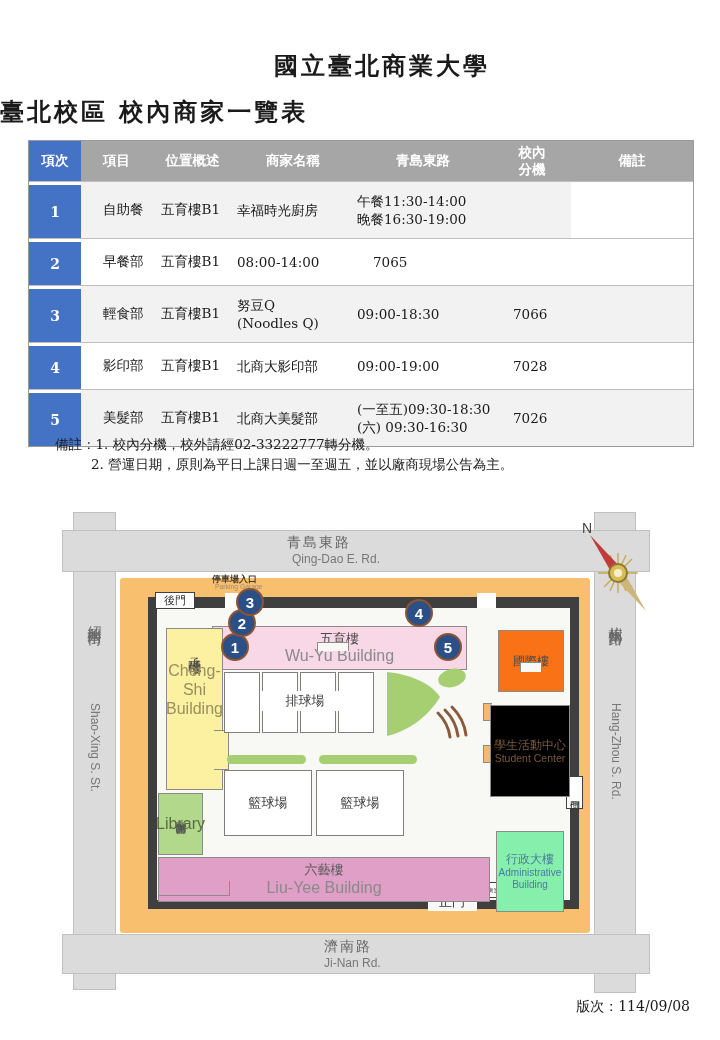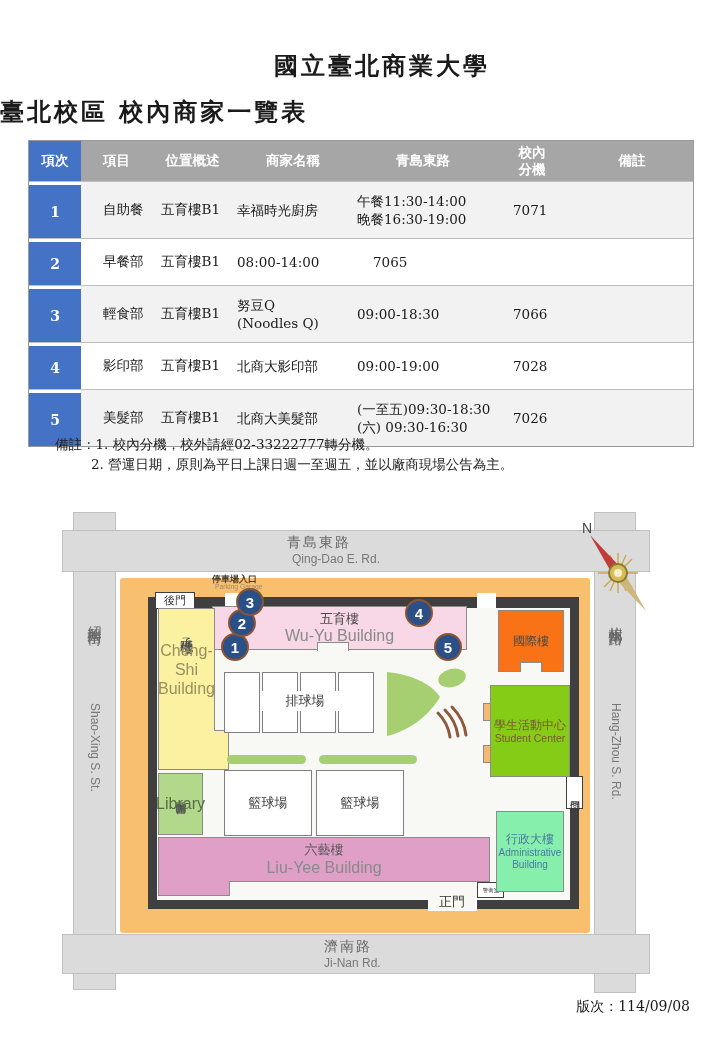--- a/index.html
+++ b/index.html
@@ -33,21 +33,21 @@
   .map *{position:absolute;box-sizing:border-box;}
   .road{background:#dbdbdb;border:1px solid #c0c0c0;}
   .road-label-zh{font-size:14px;color:#666;font-family:"Liberation Sans",sans-serif;letter-spacing:2px;}
   .road-label-en{font-size:12px;color:#777;font-family:"Liberation Sans",sans-serif;}
   .vtext{writing-mode:vertical-rl;}
   .campus{background:#f8c06e;border-radius:3px;}
   .interior{background:#f8f8f5;}
   .wall{background:#3f3f3f;}
   .gap{background:#f8f8f5;}
   .bldg{border:1px solid #8b8b8b;display:flex;flex-direction:column;align-items:center;justify-content:center;
-        font-family:"Liberation Sans",sans-serif;text-align:center;line-height:1.2;}
+        font-family:"Liberation Sans",sans-serif;text-align:center;line-height:1.2;margin-top:20px;}
   .bl-zh{font-size:13px;color:#4a4a4a;}
   .bl-en{font-size:16px;color:#8a8a8a;}
   .court{background:#fff;border:1px solid #7f7f7f;}
   .court-label{font-size:13px;color:#333;font-family:"Liberation Sans",sans-serif;
                display:flex;align-items:center;justify-content:center;}
   .hedge{background:#a5cf70;border-radius:5px;}
   .gatebox{background:#fff;border:1px solid #3f3f3f;display:flex;align-items:center;justify-content:center;
            font-family:"Liberation Sans",sans-serif;color:#333;}
   .gate-label{font-family:"Liberation Sans",sans-serif;color:#333;background:#f8f8f5;
               display:flex;align-items:center;justify-content:center;}
@@ -80,21 +80,20 @@
       <div>備註</div>
     </div>
 
     <div class="vrow vbody shade r-tall">
       <div class="cell-no">1</div>
       <div class="cell-cat">自助餐</div>
       <div class="cell-loc">五育樓B1</div>
       <div class="cell-name">幸福時光廚房</div>
       <div class="cell-hours">午餐11:30-14:00
 晚餐16:30-19:00</div>
-      <div class="cell-ext">7071</div>
       <div class="cell-note"></div>
     </div>
 
     <div class="vrow vbody r-short">
       <div class="cell-no">2</div>
       <div class="cell-cat">早餐部</div>
       <div class="cell-loc">五育樓B1</div>
       <div class="cell-hours">08:00-14:00</div>
       <div class="cell-ext">7065</div>
       <div class="cell-note"></div>
@@ -199,21 +198,21 @@
       <span class="bl-zh" style="position:static;">五育樓</span>
       <span class="bl-en" style="position:static;">Wu-Yu Building</span>
     </div>
     <div style="left:255px;top:137px;width:32px;height:9px;background:#f8f8f5;border:1px solid #8b8b8b;border-bottom:none;"></div>
 
     <div class="bldg" style="left:436px;top:105px;width:66px;height:62px;background:#f97316;">
       <span class="bl-zh" style="position:static;font-size:12px;">國際樓</span>
     </div>
     <div style="left:458px;top:157px;width:22px;height:10px;background:#f8f8f5;border:1px solid #8b8b8b;border-bottom:none;"></div>
 
-    <div class="bldg" style="left:96px;top:103px;width:57px;height:162px;background:#fbf1a0;justify-content:flex-start;padding-top:18px;">
+    <div class="bldg" style="left:104px;top:103px;width:57px;height:162px;background:#fbf1a0;justify-content:flex-start;padding-top:18px;">
       <span class="bl-zh vtext" style="position:static;font-size:13px;letter-spacing:2px;">承曦樓</span>
       <span class="bl-en" style="position:static;margin-top:8px;color:#9a8f5f;white-space:pre-line;">Cheng-Shi
 Building</span>
     </div>
     <div style="left:152px;top:225px;width:15px;height:40px;background:#fbf1a0;border:1px solid #8b8b8b;border-left:none;"></div>
 
     <div class="bldg" style="left:96px;top:268px;width:45px;height:62px;background:#b2d98b;">
       <span class="bl-zh vtext" style="position:static;font-size:11px;">圖書館</span>
       <span class="bl-en" style="position:static;color:#5a6a45;">Library</span>
     </div>
@@ -236,21 +235,21 @@
     <div class="hedge" style="left:165px;top:250px;width:79px;height:9px;"></div>
     <div class="hedge" style="left:257px;top:250px;width:98px;height:9px;"></div>
 
     <div class="court" style="left:162px;top:265px;width:88px;height:66px;"></div>
     <div class="court" style="left:254px;top:265px;width:88px;height:66px;"></div>
     <div class="court-label" style="left:172px;top:288px;width:68px;height:20px;">籃球場</div>
     <div class="court-label" style="left:264px;top:288px;width:68px;height:20px;">籃球場</div>
 
     <div style="left:421px;top:198px;width:9px;height:18px;background:#f4b870;border:1px solid #8b8b8b;border-right:none;"></div>
     <div style="left:421px;top:240px;width:9px;height:18px;background:#f4b870;border:1px solid #8b8b8b;border-right:none;"></div>
-    <div class="bldg" style="left:428px;top:180px;width:80px;height:92px;background:#84cc16;">
+    <div class="bldg" style="left:428px;top:180px;width:80px;height:92px;background:#000000;">
       <span class="bl-zh" style="position:static;font-size:12px;color:#7a5838;">學生活動中心</span>
       <span class="bl-en" style="position:static;font-size:10.5px;color:#7a5838;">Student Center</span>
     </div>
 
     <div class="bldg" style="left:434px;top:306px;width:68px;height:81px;background:#86efac;">
       <span class="bl-zh" style="position:static;font-size:12px;color:#4a7aa0;">行政大樓</span>
       <span class="bl-en" style="position:static;font-size:10px;color:#4a7aa0;white-space:pre-line;">Administrative
 Building</span>
     </div>
 

